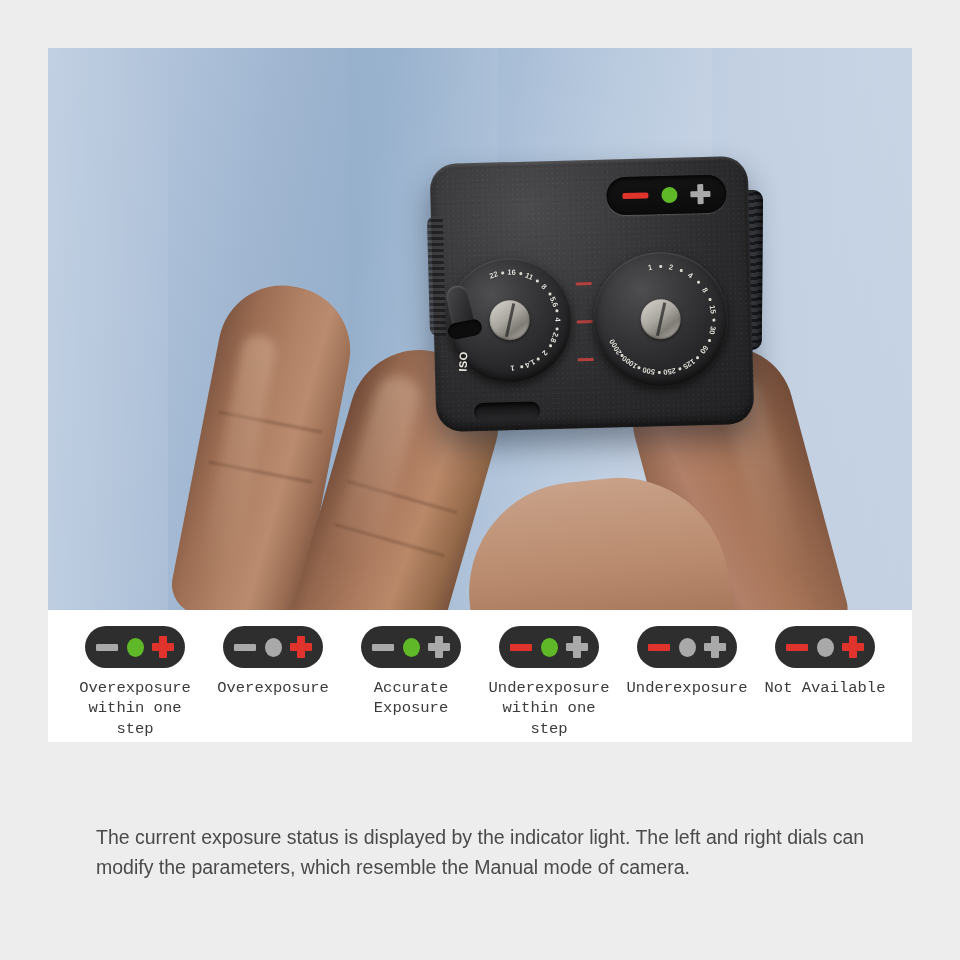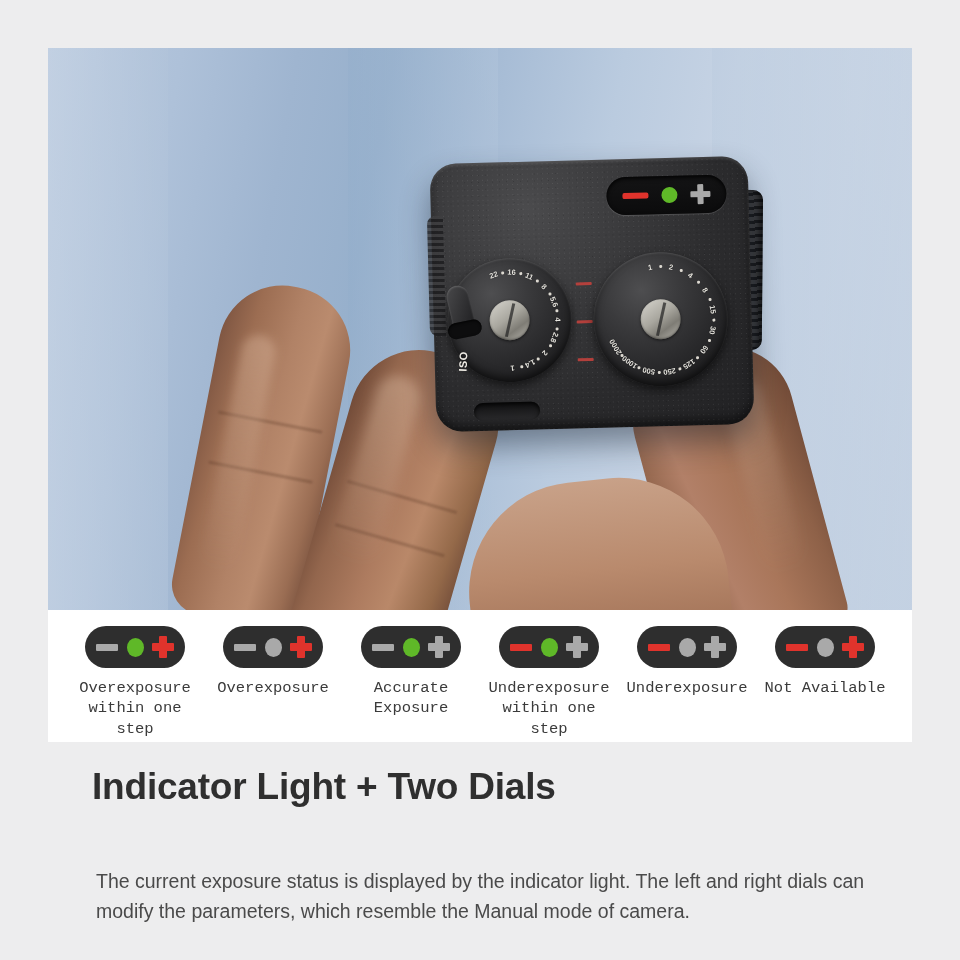--- a/index.html
+++ b/index.html
@@ -377,21 +377,21 @@
     top: 766px;
     font-size: 37px;
     font-weight: bold;
     color: #2f2f2f;
     letter-spacing: -0.2px;
   }
 
   .body-copy {
     position: absolute;
     left: 96px;
-    top: 866px;
+    top: 822px;
     width: 790px;
     font-size: 19.5px;
     line-height: 1.56;
     color: #4a4a4a;
   }
 </style>
 </head>
 <body>
 
 <div class="page">
@@ -546,17 +546,16 @@
           <div class="badge-minus" style="background: rgb(224, 51, 44);"></div>
           <div class="badge-dot" style="background: rgb(169, 169, 169);"></div>
           <div class="badge-plus" style="color: rgb(224, 51, 44);"></div>
         </div>
         <div class="legend-label">
           <div>Not Available</div>
         </div>
       </div>
     </div>
 
-  <div class="headline">Indicator Light + Two Dials</div>
 
   <div class="body-copy">The current exposure status is displayed by the indicator light. The left and right dials can modify the parameters, which resemble the Manual mode of camera.</div>
 
 </div>
 
 </body></html>

